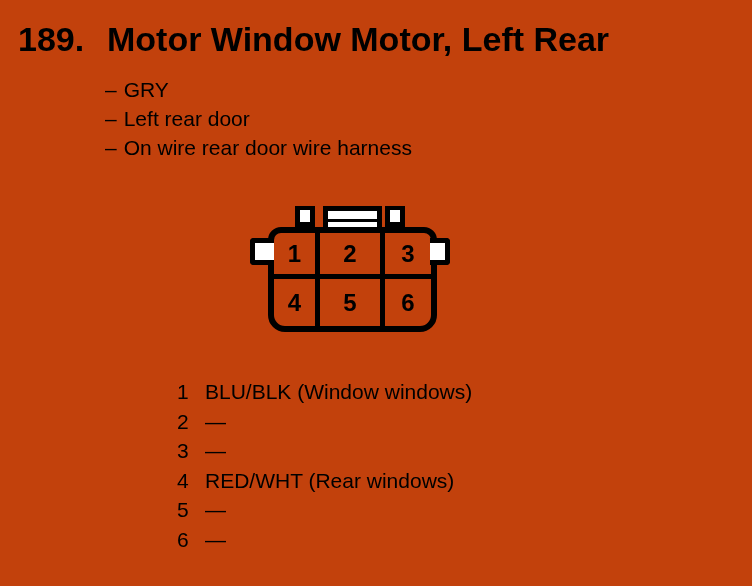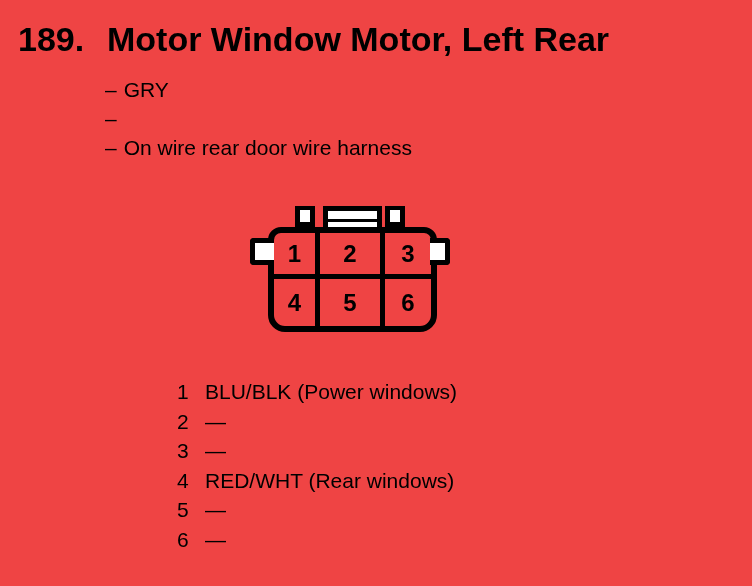--- a/index.html
+++ b/index.html
@@ -2,21 +2,21 @@
 <html><head>
 <meta charset="utf-8">
 <style>
   html, body { margin: 0; padding: 0; background: #fff; }
   * { box-sizing: border-box; }
 
   .page {
     position: relative;
     width: 752px;
     height: 586px;
-    background: #ef4444;
+    background: #c2410c;
     color: #000000;
     font-family: "Liberation Sans", sans-serif;
     overflow: hidden;
   }
 
   
   .header {
     position: absolute;
     left: 18px;
     top: 20px;
@@ -147,20 +147,21 @@
     <span class="header-title">Motor Window Motor, Left Rear</span>
   </div>
 
   <div class="details">
     <div class="detail-row">
       <span class="detail-bullet">–</span>
       <span>GRY</span>
     </div>
     <div class="detail-row">
       <span class="detail-bullet">–</span>
+      <span>Left rear door</span>
     </div>
     <div class="detail-row">
       <span class="detail-bullet">–</span>
       <span>On wire rear door wire harness</span>
     </div>
   </div>
 
   <div class="connector">
     <div class="conn-tab-small left"></div>
     <div class="conn-tab-center">
@@ -180,21 +181,21 @@
     <div class="conn-cell c2">2</div>
     <div class="conn-cell c3">3</div>
     <div class="conn-cell c4">4</div>
     <div class="conn-cell c5">5</div>
     <div class="conn-cell c6">6</div>
   </div>
 
   <div class="pinout">
     <div class="pin-row">
       <span class="pin-num">1</span>
-      <span class="pin-wire">BLU/BLK (Power windows)</span>
+      <span class="pin-wire">BLU/BLK (Window windows)</span>
     </div>
     <div class="pin-row">
       <span class="pin-num">2</span>
       <span class="pin-wire">—</span>
     </div>
     <div class="pin-row">
       <span class="pin-num">3</span>
       <span class="pin-wire">—</span>
     </div>
     <div class="pin-row">

